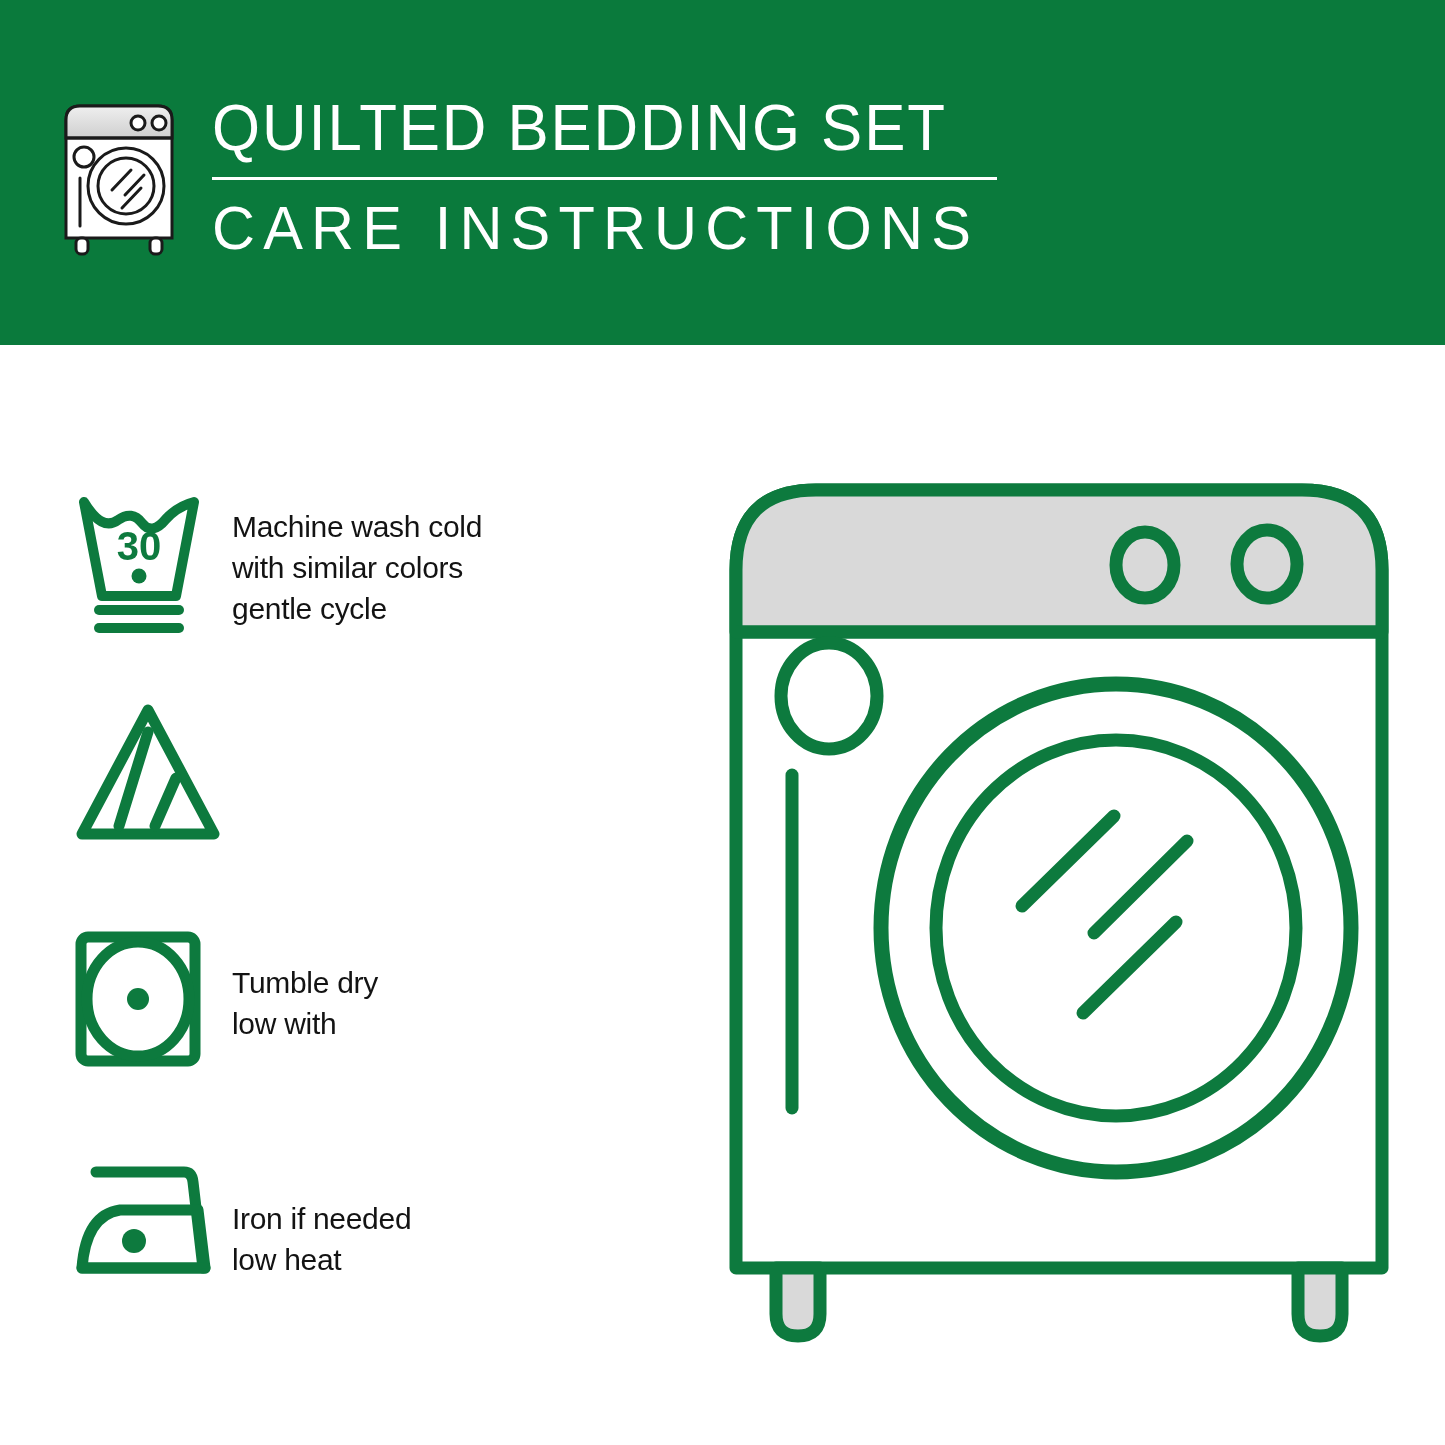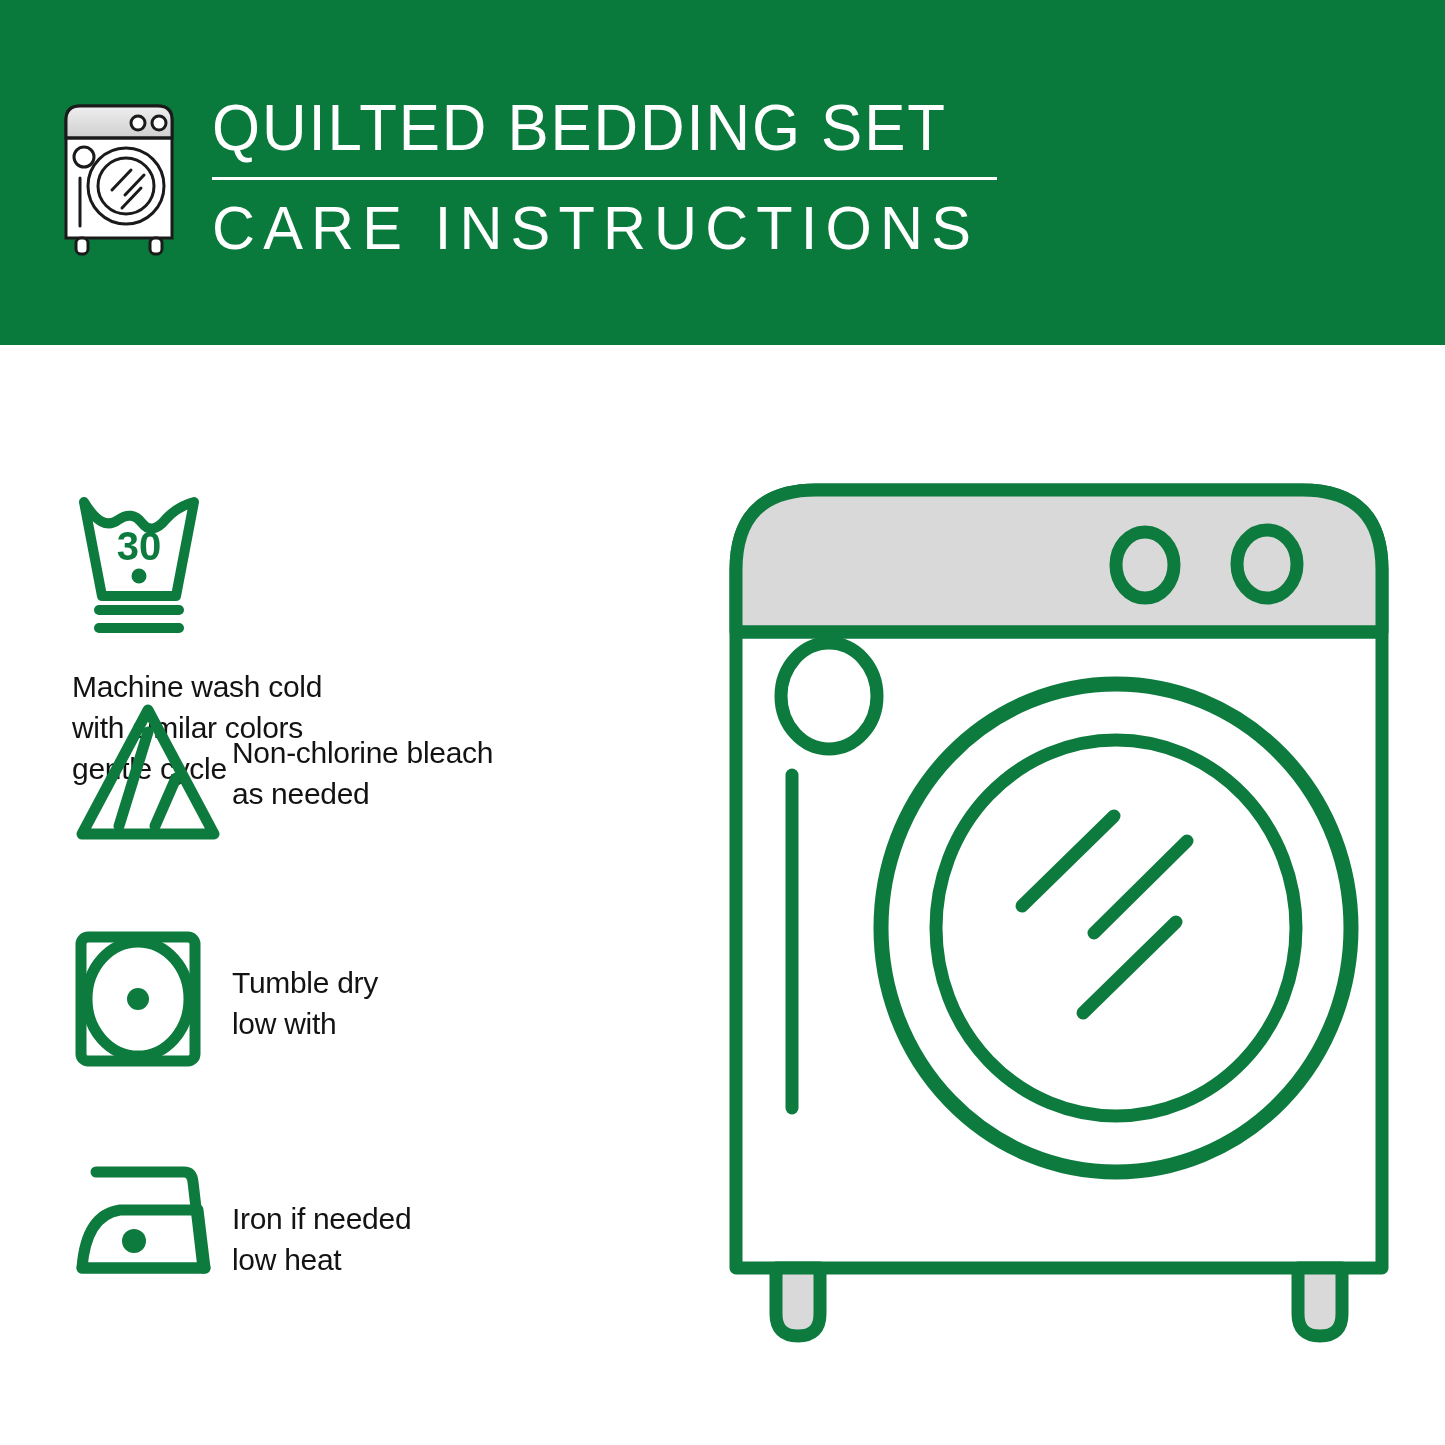--- a/index.html
+++ b/index.html
@@ -112,21 +112,21 @@
   .care-text {
     font-family: "Liberation Sans", sans-serif;
     font-size: 30px;
     line-height: 41px;
     color: #131313;
     letter-spacing: -0.3px;
     padding-top: 6px;
     white-space: pre-line;
   }
 
-  .row-wash   { height: 212px; flex-direction: column; }
+  .row-wash   { height: 212px; }
   .row-bleach { height: 228px; }
   .row-dry    { height: 210px; }
   .row-iron   { height: 170px; align-items: center; }
 
   .row-wash .care-text   { padding-top: 18px; }
   .row-bleach .care-text { padding-top: 32px; }
   .row-dry .care-text    { padding-top: 34px; }
   .row-iron .care-text   { padding-top: 32px; }
 
   
@@ -209,22 +209,20 @@
     <div class="care-row row-bleach">
       <div class="sym-wrap">
         <svg class="sym" width="152" height="148" viewBox="0 0 152 148">
 
           <path d="M76 10 L142 134 L10 134 Z" fill="none" stroke="#0d7a3e" stroke-width="11" stroke-linejoin="round"></path>
 
           <line x1="76" y1="32" x2="47" y2="126" stroke="#0d7a3e" stroke-width="11" stroke-linecap="round"></line>
           <line x1="104" y1="78" x2="83" y2="126" stroke="#0d7a3e" stroke-width="11" stroke-linecap="round"></line>
         </svg>
       </div>
-      <div class="care-text">Non-chlorine bleach
-as needed</div>
     </div>
 
     <div class="care-row row-dry">
       <div class="sym-wrap">
         <svg class="sym" width="140" height="142" viewBox="0 0 140 142">
           <rect x="9" y="9" width="114" height="124" rx="7" fill="none" stroke="#0d7a3e" stroke-width="11"></rect>
           <ellipse cx="66" cy="71" rx="51" ry="57" fill="none" stroke="#0d7a3e" stroke-width="11"></ellipse>
           <circle cx="66" cy="71" r="11" fill="#0d7a3e"></circle>
         </svg>
       </div>

